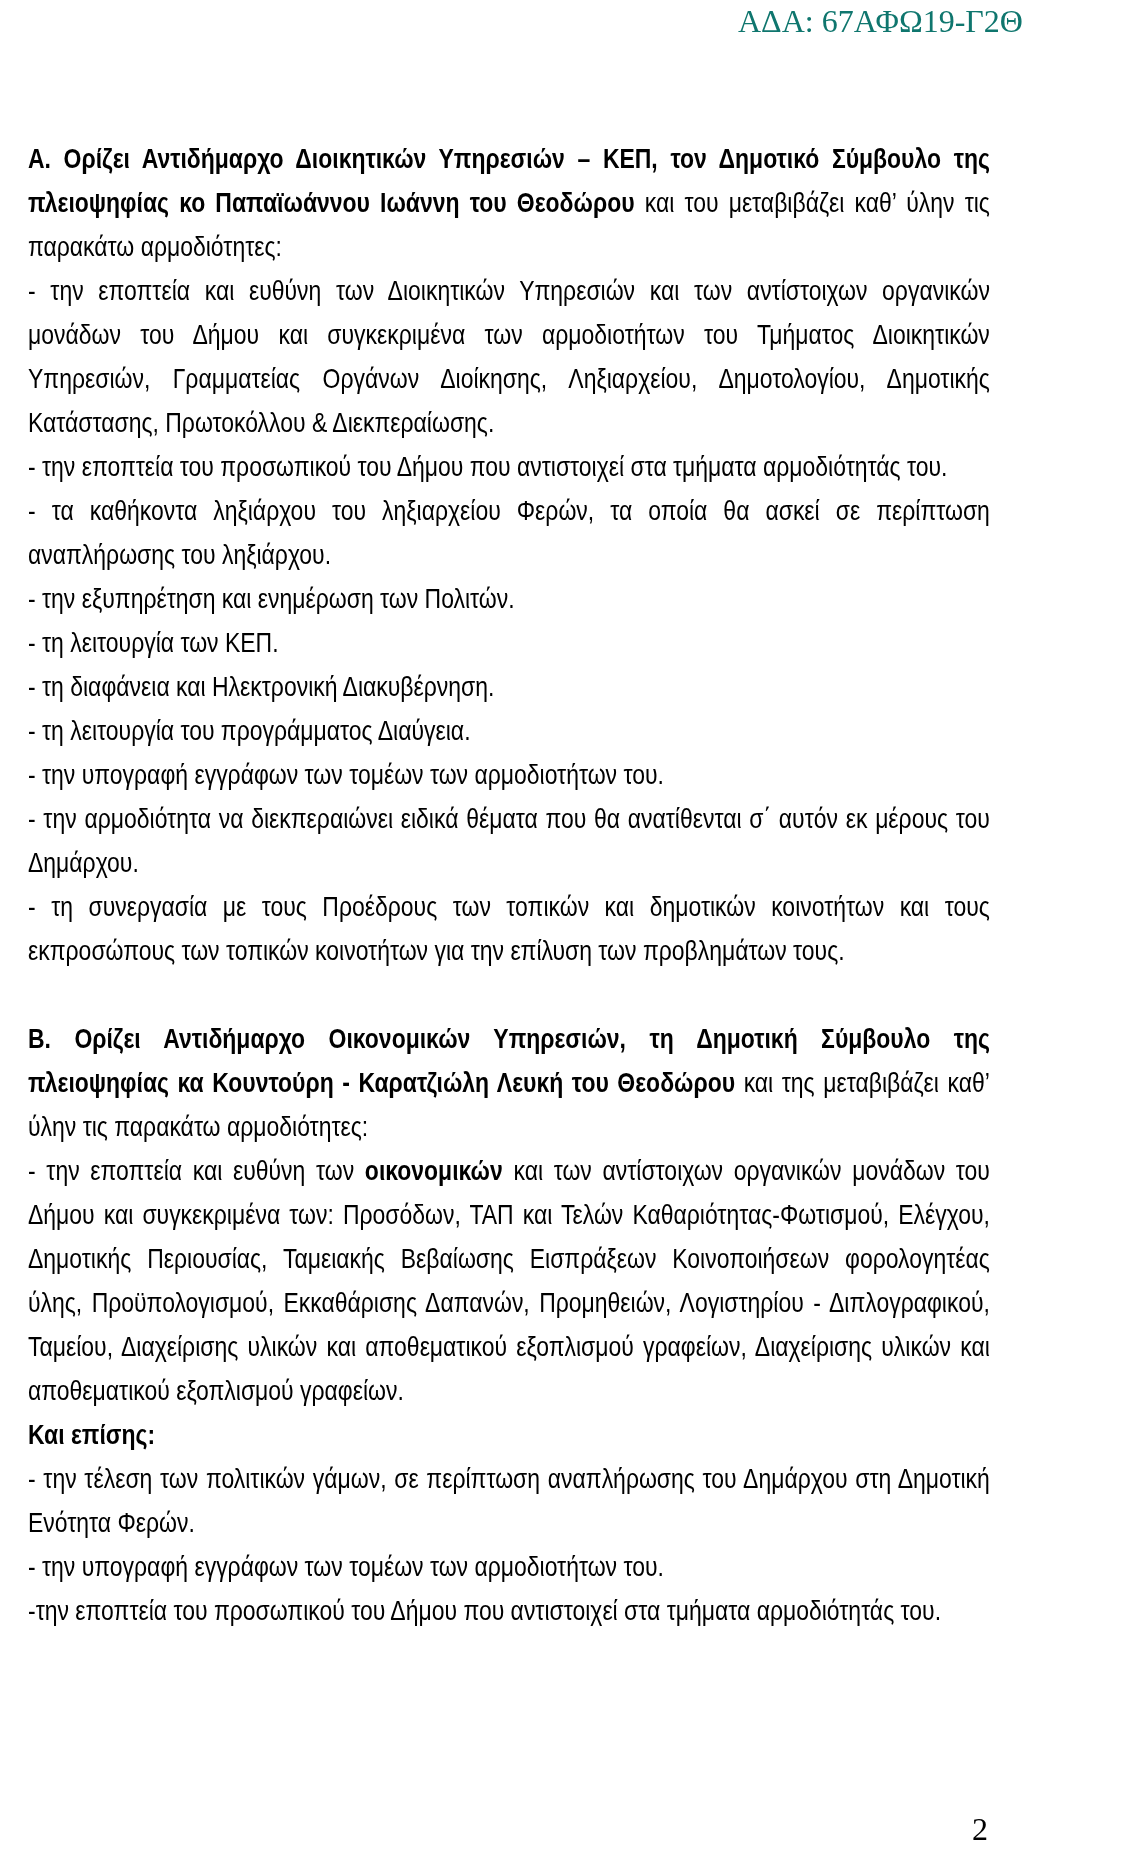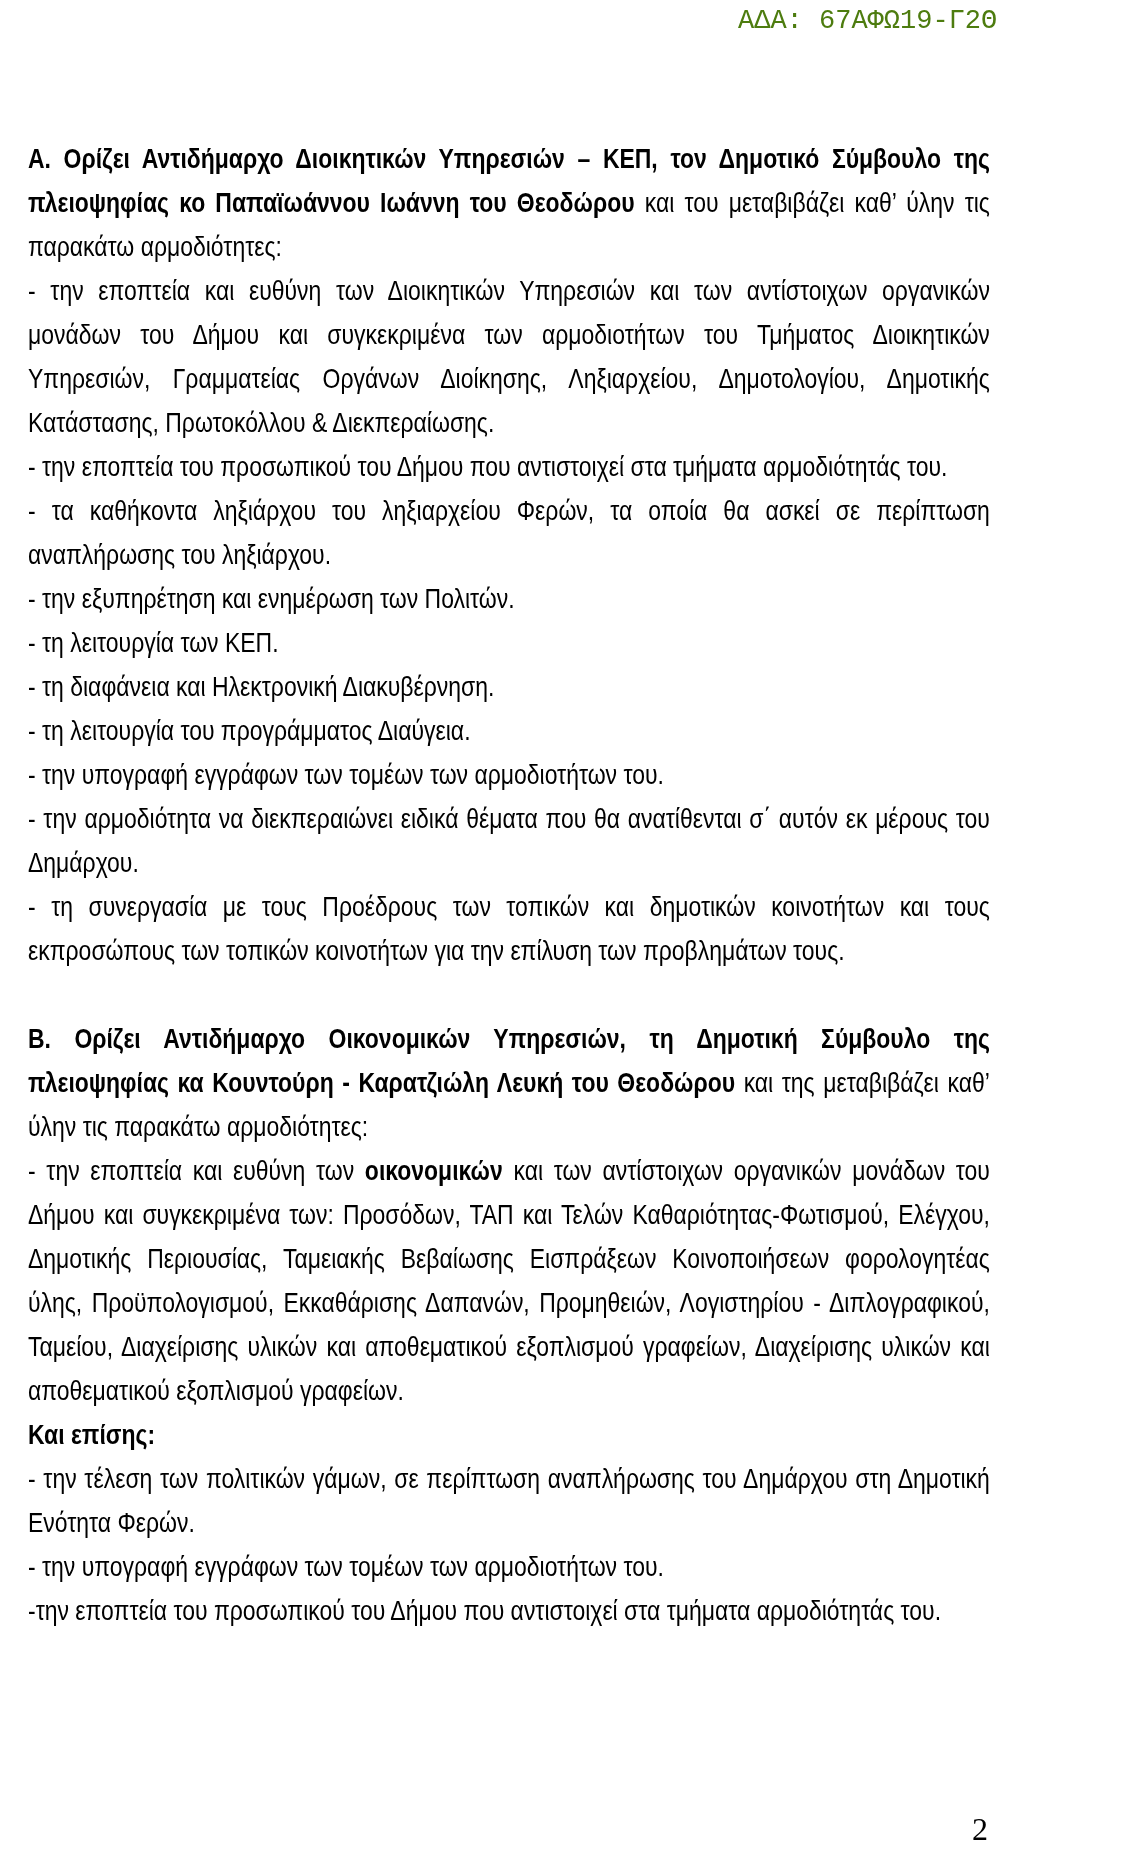--- a/index.html
+++ b/index.html
@@ -9,25 +9,25 @@
     height: 1856px;
     margin: 0 auto;
     background: #ffffff;
     overflow: hidden;
     color: #000;
   }
   .ada {
     position: absolute;
     top: 4px;
     left: 738px;
-    font-family: Liberation Mono, monospace;
-    font-size: 27px;
+    font-family: Liberation Serif, serif;
+    font-size: 32px;
     line-height: 34px;
     white-space: nowrap;
-    color: #4d7c0f;
+    color: #0f766e;
   }
   .content {
     position: absolute;
     left: 28px;
     top: 137px;
     width: 1173px;
     transform: scaleX(0.82);
     transform-origin: 0 0;
     font-family: "Liberation Sans", sans-serif;
     font-size: 28px;

